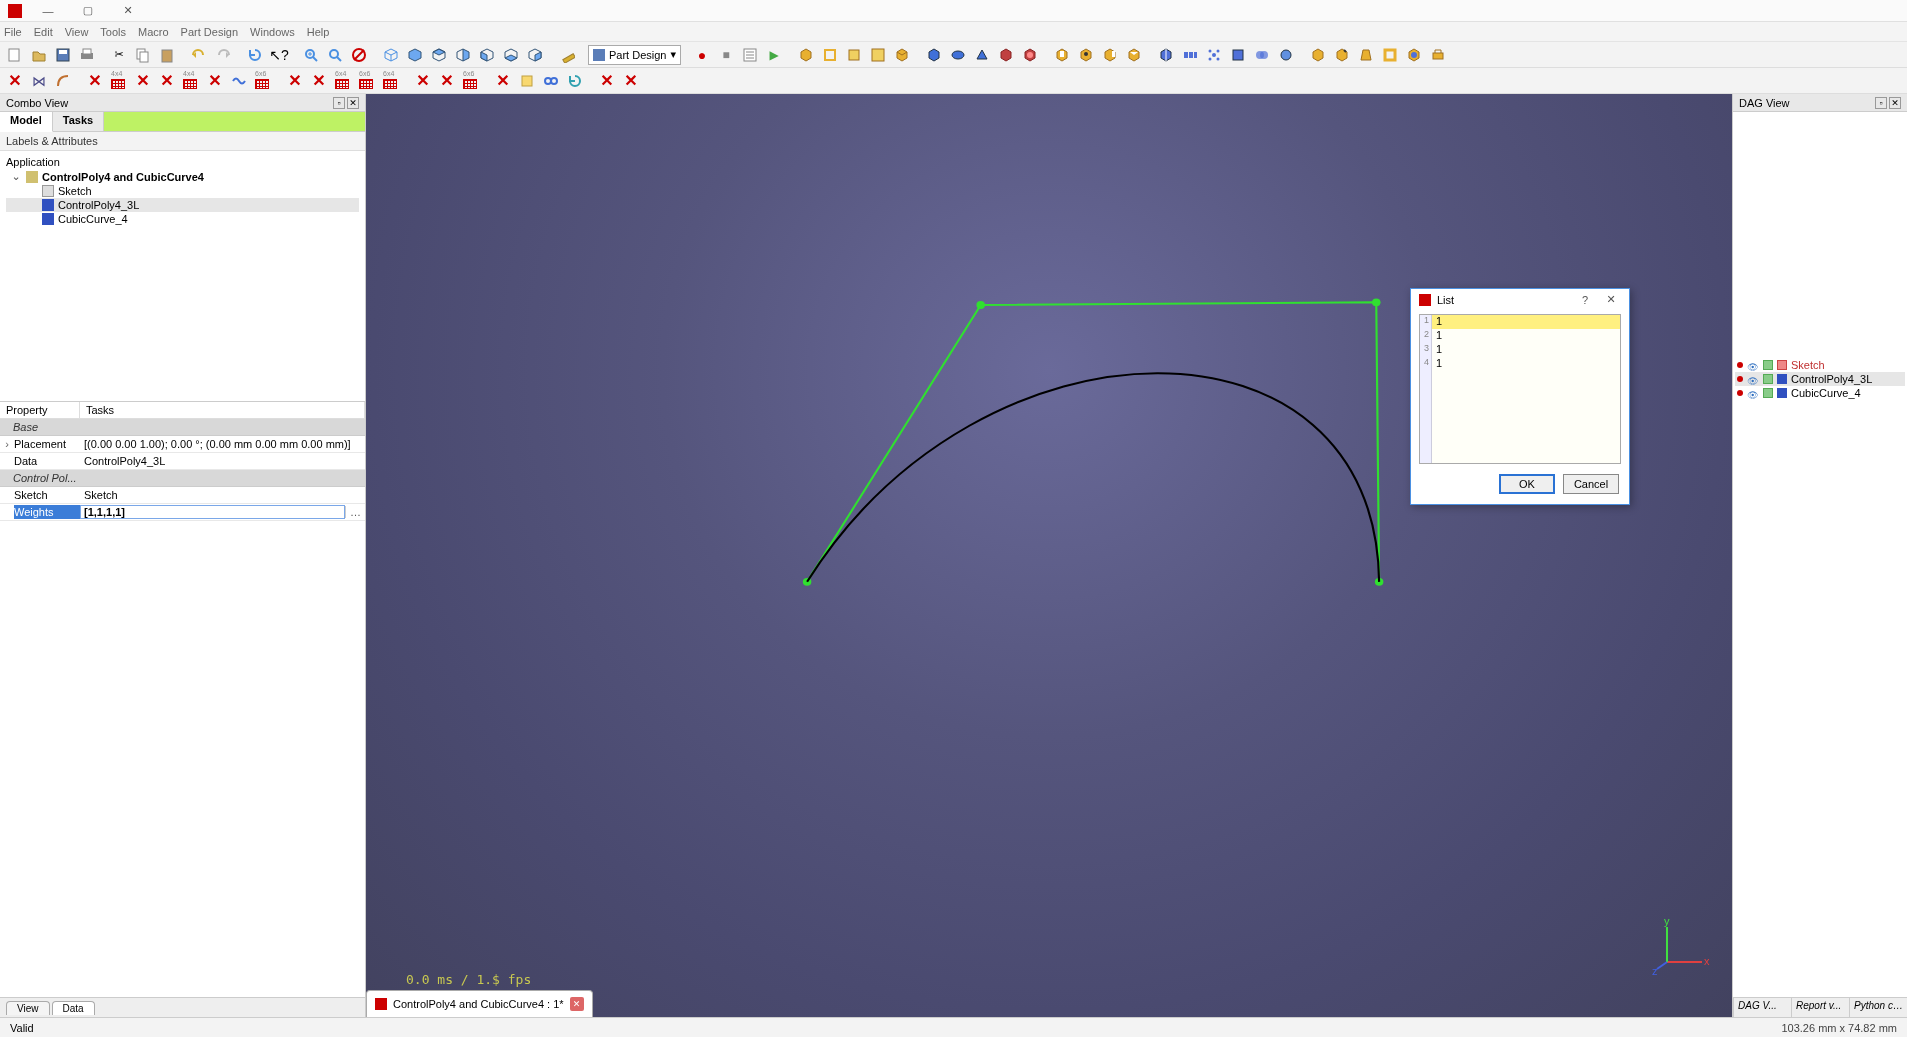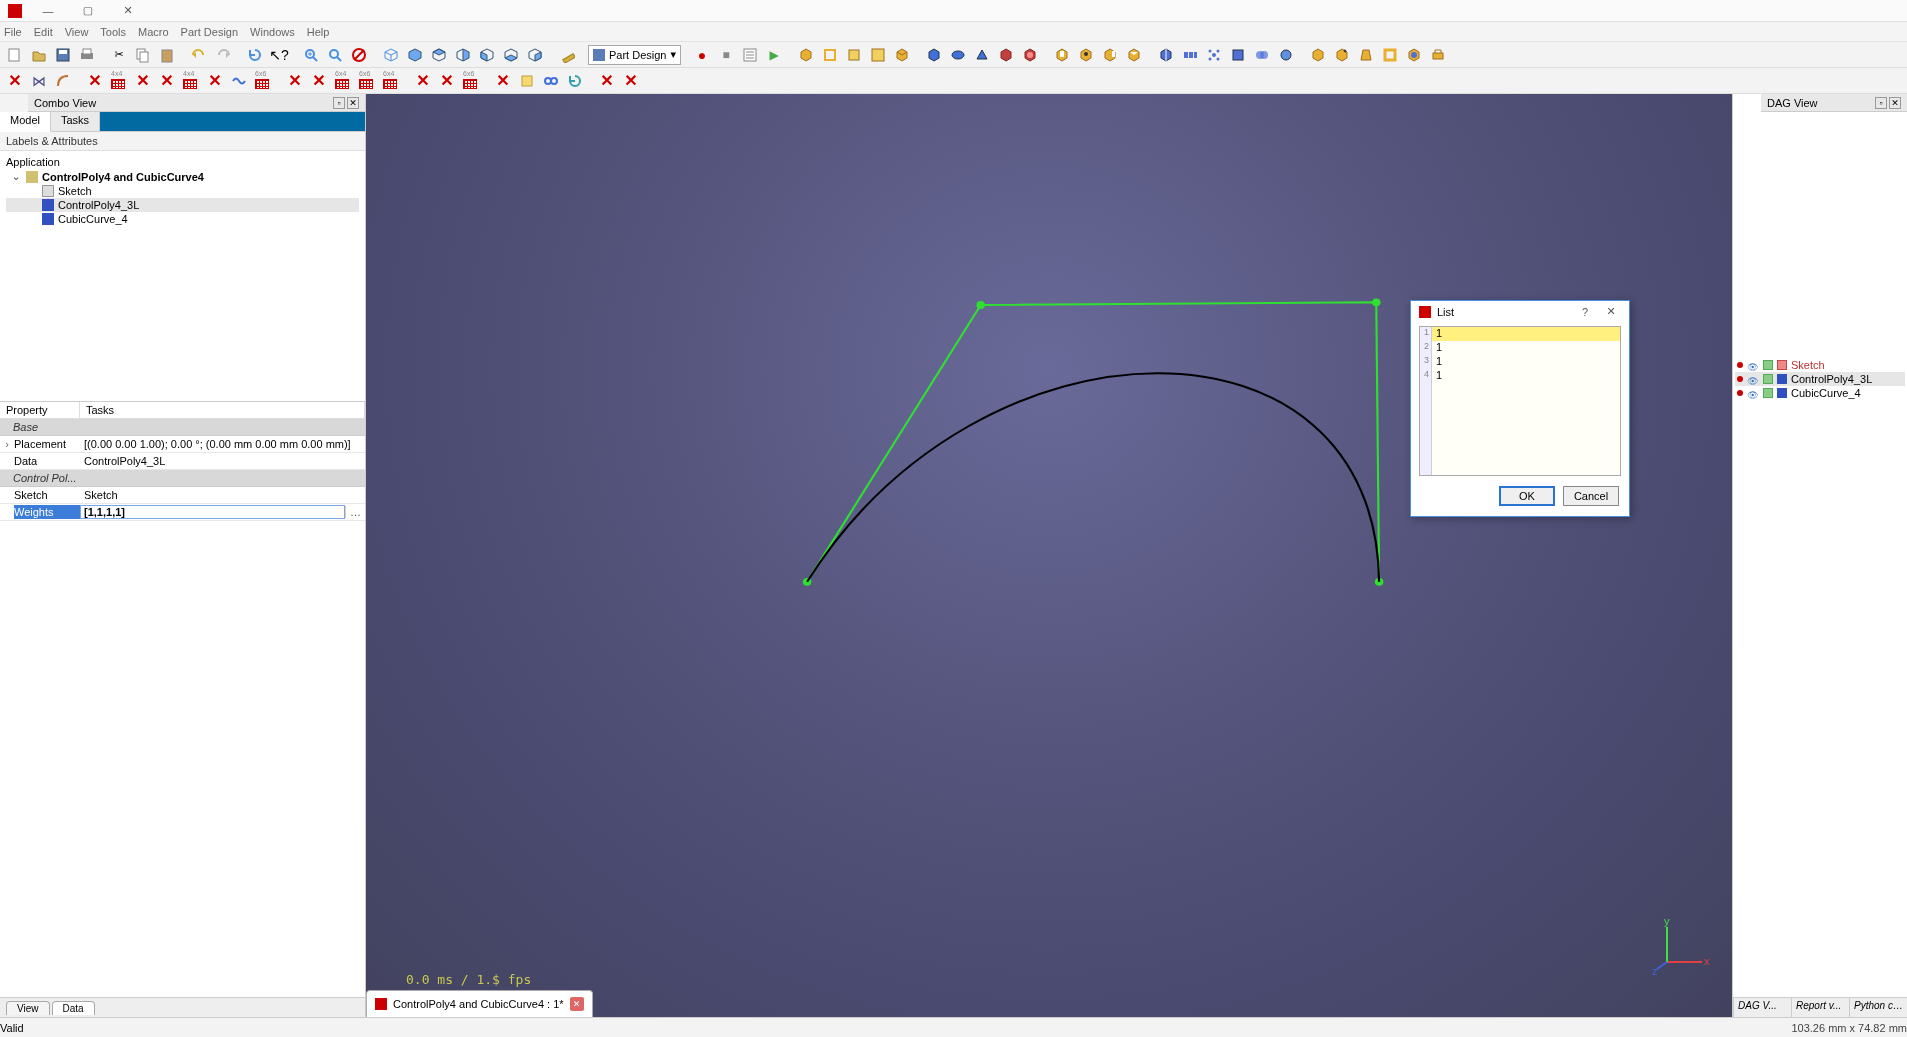--- a/index.html
+++ b/index.html
@@ -15,24 +15,24 @@
 .toolbar .sep { width: 6px; }
 .toolbar .wbselect { display: flex; align-items: center; border: 1px solid #aaa; background: #fff; padding: 1px 4px; height: 20px; cursor:pointer; gap:4px; }
 .toolbar .wbselect .cube { width:12px; height:12px; background:#5a7db8; }
 .redx { color: #cc0000; font-weight: bold; font-size: 16px; }
 .bowtie { color: #4a4a88; font-size: 14px; }
 .grid-ic { width:16px; height:16px; position:relative; }
 .grid-ic .lbl { position:absolute; top:-3px; left:0; font-size:7px; color:#888; white-space:nowrap; }
 .grid-ic .g { width:14px; height:10px; border:1px solid #c00; margin-top:6px; background: repeating-linear-gradient(#c00,#c00 1px,transparent 1px,transparent 3px), repeating-linear-gradient(90deg,#c00,#c00 1px,transparent 1px,transparent 3px); }
 .main { flex: 1; display: flex; min-height: 0; }
 .leftpanel { width: 366px; background: #f3f3f3; border-right: 1px solid #ccc; display: flex; flex-direction: column; }
-.panelhdr { background: #e8e8e8; border-bottom: 1px solid #ccc; padding: 2px 6px; display: flex; align-items: center; justify-content: space-between; height:18px;margin-left:28px; }
+.panelhdr { background: #e8e8e8; border-bottom: 1px solid #ccc; padding: 2px 6px; display: flex; align-items: center; justify-content: space-between; height:18px; }
 .panelhdr .phbtns { display:flex; gap:2px; }
 .panelhdr .phbtn { width:12px; height:12px; border:1px solid #999; font-size:9px; display:flex; align-items:center; justify-content:center; cursor:pointer; }
-.tabbar { display: flex; background: #0369a1; border-bottom: 1px solid #ccc; height:20px; }
+.tabbar { display: flex; background: #bef264; border-bottom: 1px solid #ccc; height:20px;font-weight:bold; }
 .tab { padding: 2px 10px; border-right: 1px solid #ccc; cursor: pointer; background:#eaeaea; }
 .tab.active { background: #fff; border-bottom: 1px solid #fff; margin-bottom:-1px; }
 .treehdr { padding: 3px 6px; border-bottom: 1px solid #ddd; color:#333; }
 .tree { flex: 0 0 250px; background: #fff; padding: 4px 6px; overflow:auto; }
 .tree .row { display:flex; align-items:center; gap:4px; padding:1px 0; cursor:pointer; }
 .tree .row.selected { background:#e6e6e6; }
 .tree .tw { width:12px; text-align:center; color:#555; }
 .tree .ic { width:12px; height:12px; }
 .tree .ic.doc { background:#d0c070; }
 .tree .ic.sketch { background:#ddd; border:1px solid #999; }
@@ -68,23 +68,23 @@
 .dagitem .eye { width:12px; height:10px; }
 .dagitem .eye::before { content:"👁"; font-size:9px; color:#3070c0; }
 .dagitem .thumb { width:10px; height:10px; background:#8c8; border:1px solid #5a5; }
 .dagitem .ic { width:10px; height:10px; }
 .dagitem.sketch .lbl { color:#c03030; }
 .dagitem.sketch .ic { background:#e88; border:1px solid #c44; }
 .dagitem .ic.blue { background:#3050c0; }
 .dagitem.sel { background:#e6e6e6; }
 .bottombtns { display:flex; border-top:1px solid #ccc; height:20px; background:#eee;font-style:italic;}
 .bottombtns .bb { flex:1; border-left:1px solid #ccc; padding:2px 4px; cursor:pointer; white-space:nowrap; overflow:hidden; text-overflow:ellipsis; font-size:10px;}
-.statusbar { height: 20px; background: #f3f3f3; border-top:1px solid #ccc; display:flex; align-items:center; padding:0 0; justify-content:space-between; }
+.statusbar { height: 20px; background: #f3f3f3; border-top:1px solid #ccc; display:flex; align-items:center; padding:0 10px; justify-content:space-between; }
 .statusbar .right { color:#444; }
-.dialog { position:absolute; left:1044px; top:206px; width:220px; background:#fff; border:1px solid #4a90e2; box-shadow:2px 2px 8px rgba(0,0,0,0.3); }
+.dialog { position:absolute; left:1044px; top:194px; width:220px; background:#fff; border:1px solid #4a90e2; box-shadow:2px 2px 8px rgba(0,0,0,0.3); }
 .dialog .dtitle { display:flex; align-items:center; padding:4px 8px; gap:6px; background:#fff; }
 .dialog .dtitle .logo { width:12px; height:12px; background:#c00; }
 .dialog .dtitle .t { flex:1; }
 .dialog .dtitle .hb { width:20px; text-align:center; cursor:pointer; color:#555; }
 .dialog .listbox { margin:4px 8px; border:1px solid #aaa; background:#fffff8; height:150px; display:flex; }
 .dialog .listbox .gutter { width:12px; background:#eef; border-right:1px solid #ccd; display:flex; flex-direction:column; }
 .dialog .listbox .gutter div { height:14px; text-align:right; padding-right:2px; color:#888; font-size:9px; }
 .dialog .listbox .items { flex:1; }
 .dialog .listbox .items .li { height:14px; padding:0 4px; }
 .dialog .listbox .items .li.sel { background:#fff080; }

